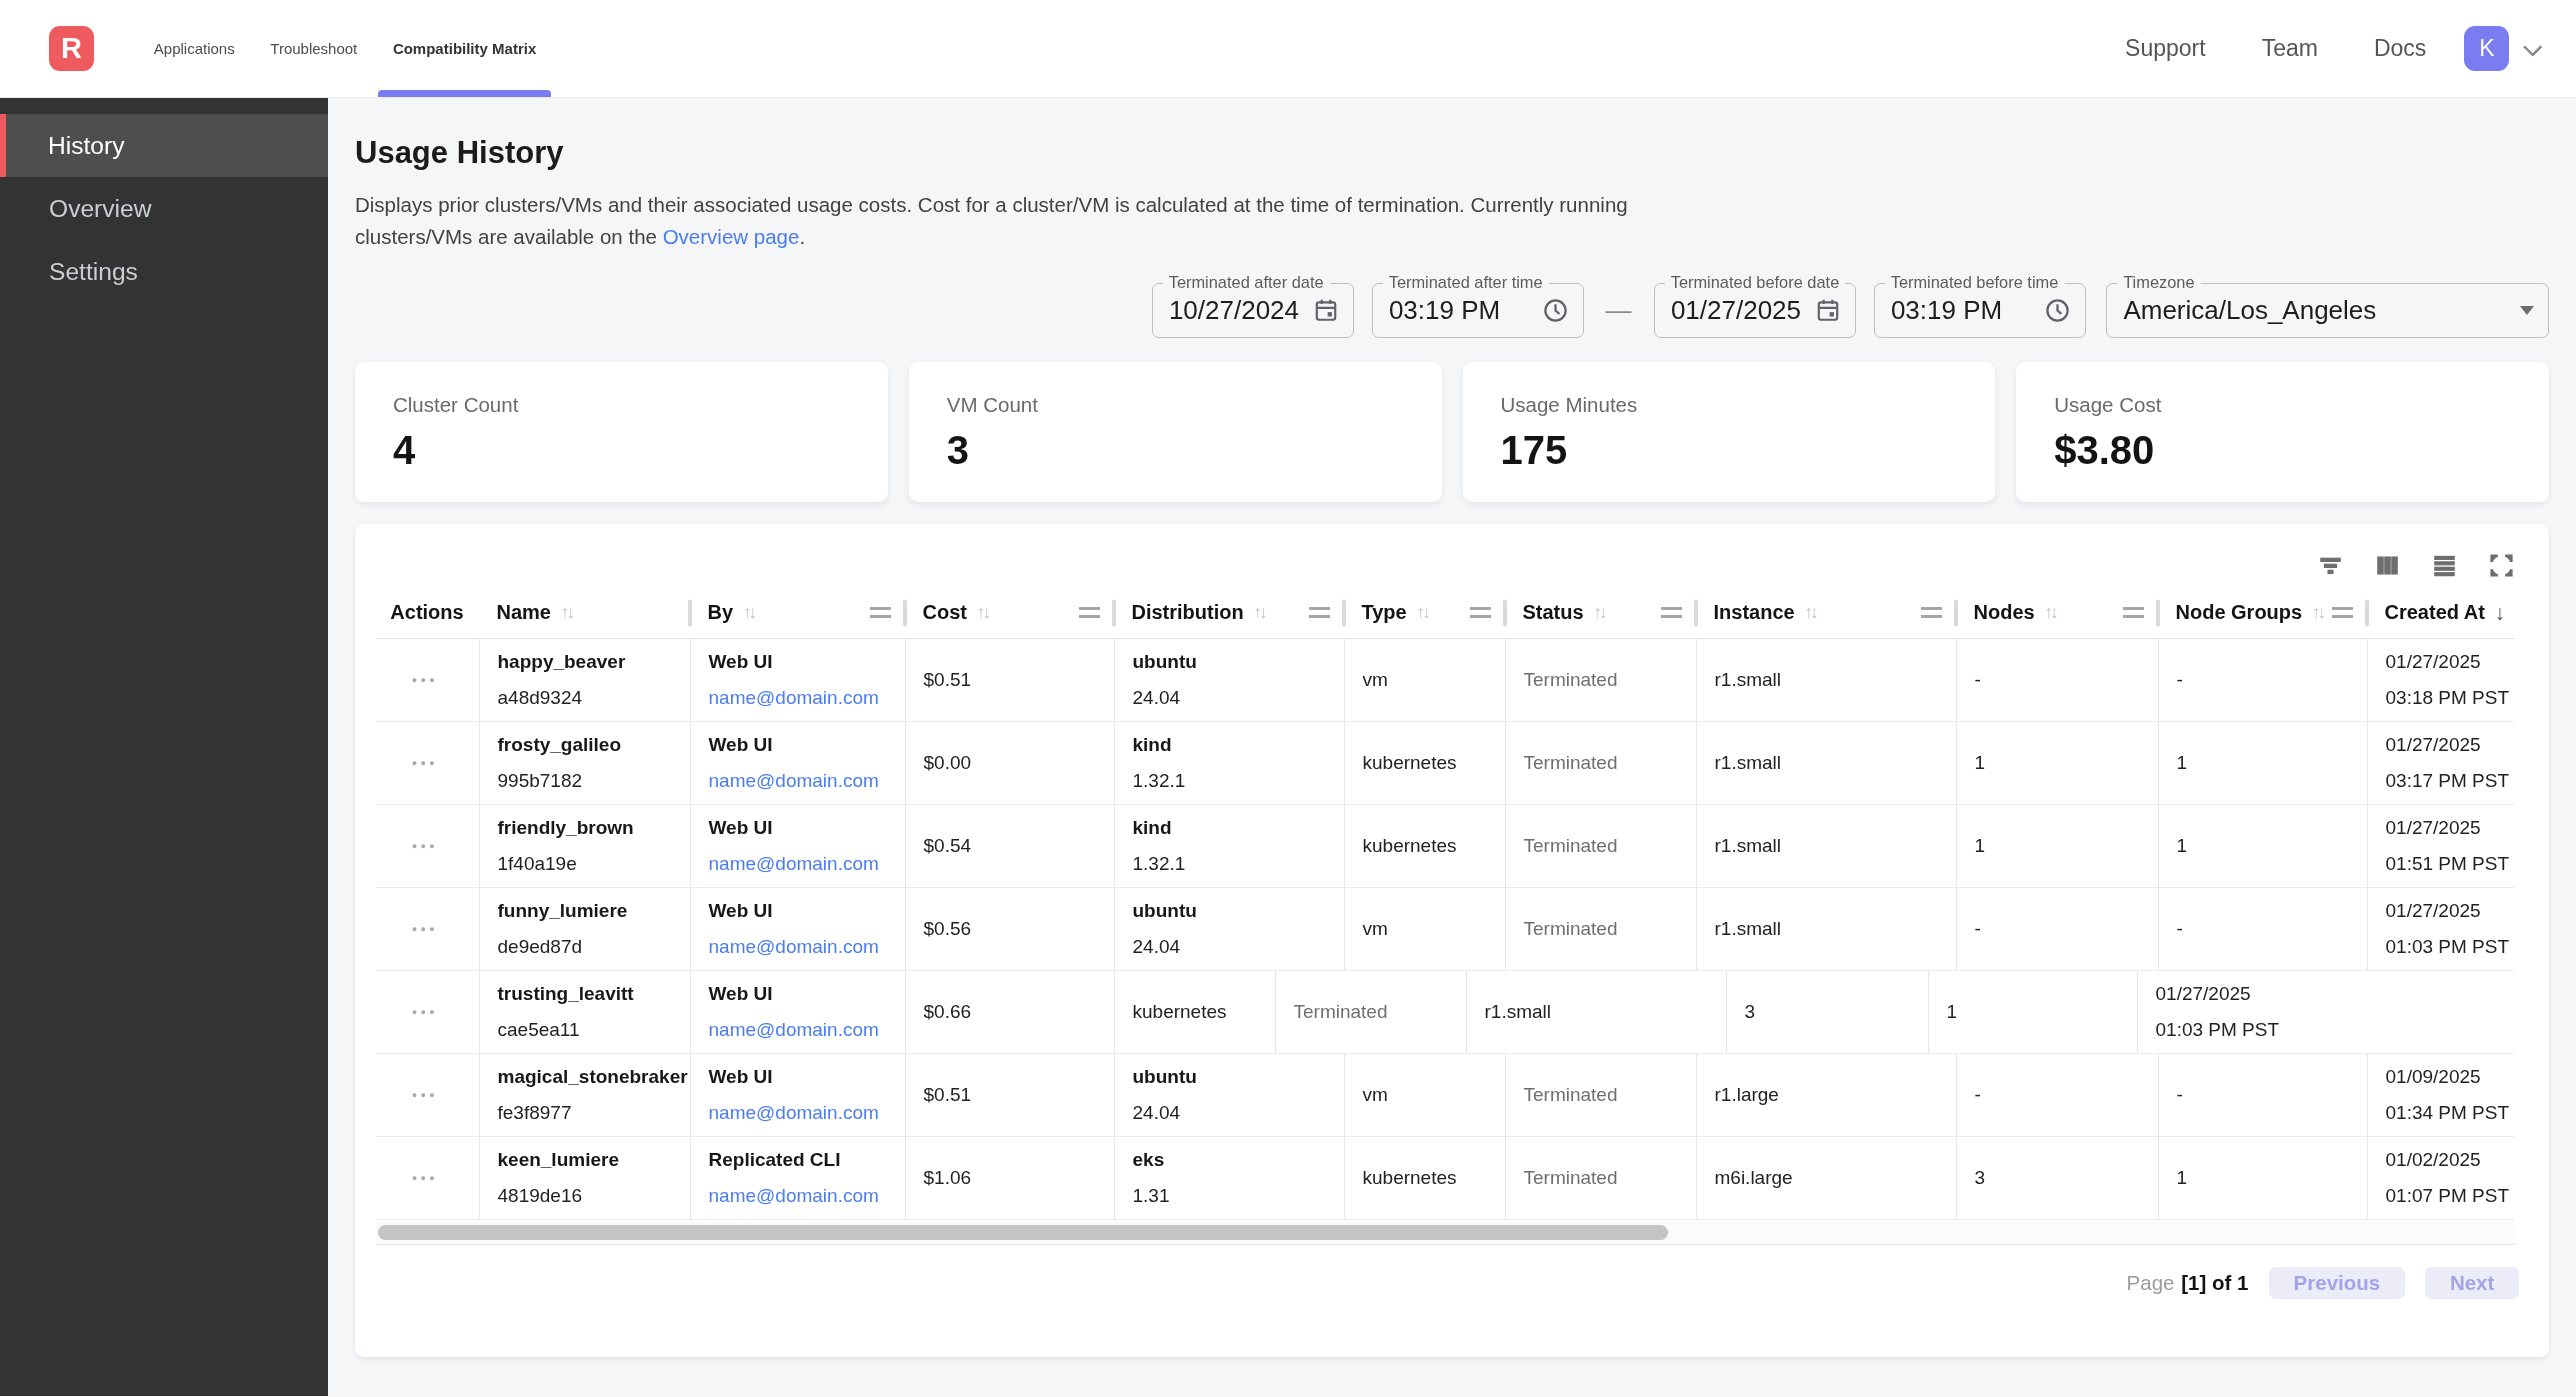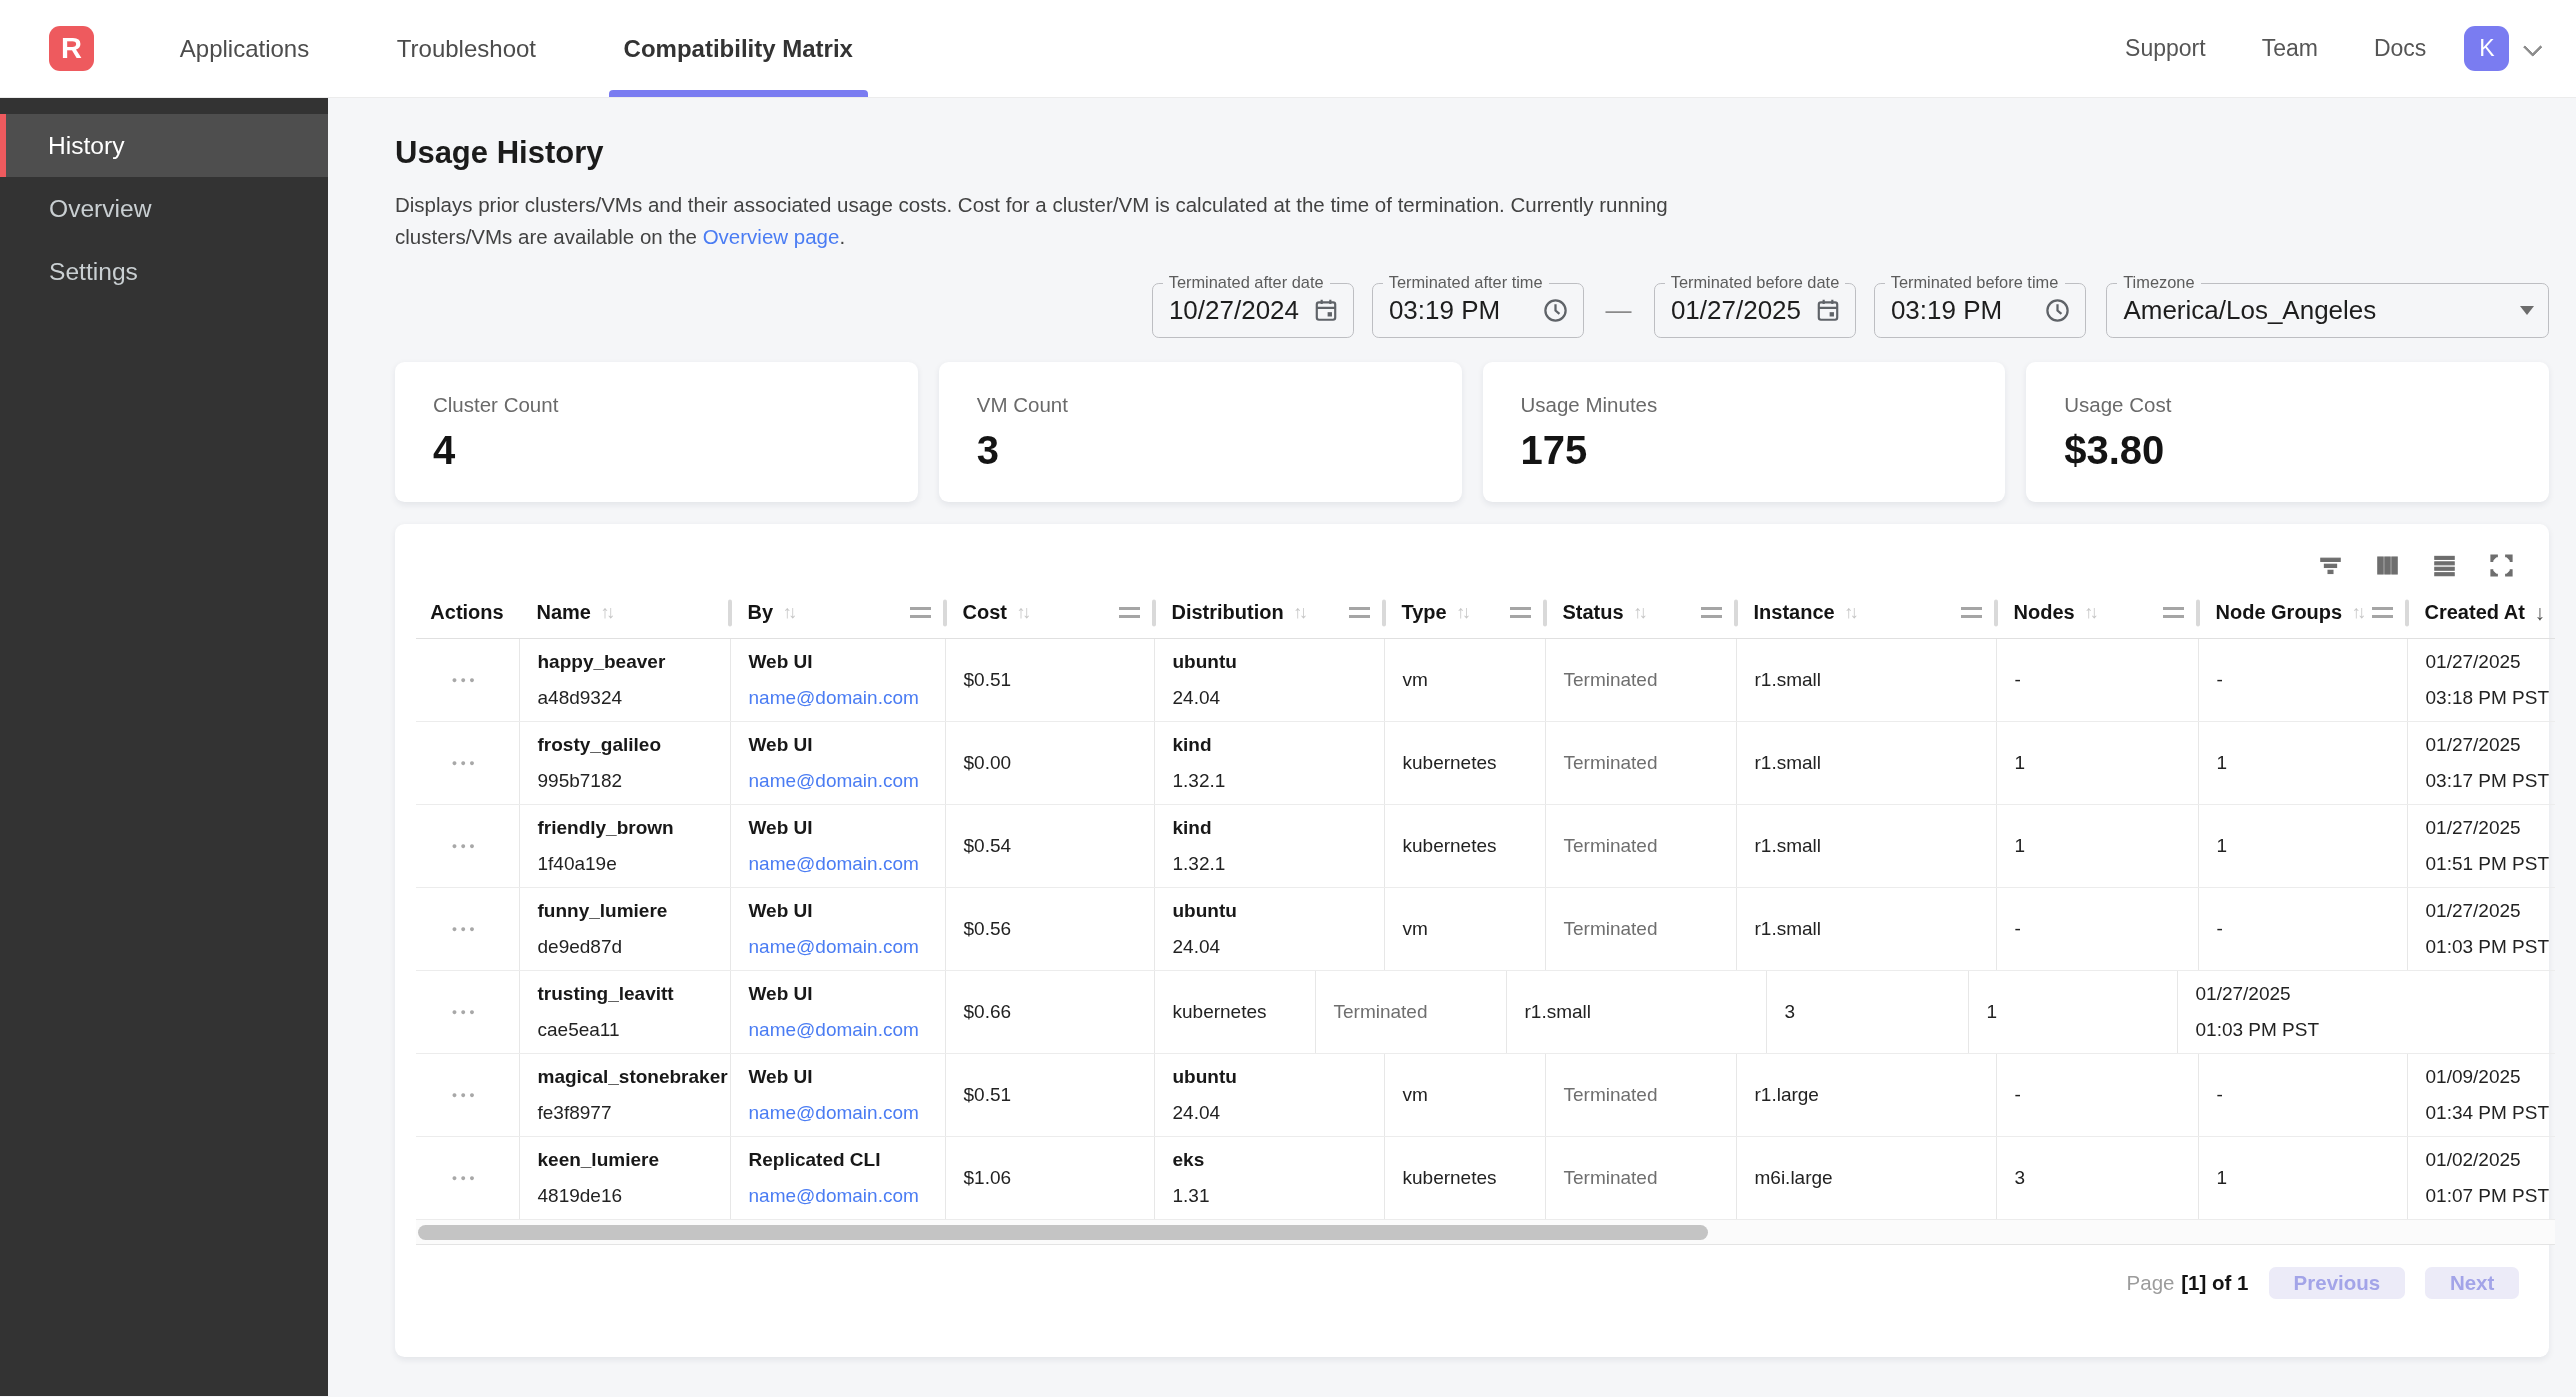--- a/index.html
+++ b/index.html
@@ -3,34 +3,34 @@
 <meta charset="utf-8">
 <style>
   * { margin:0; padding:0; box-sizing:border-box; }
   html,body { width:2576px; height:1397px; overflow:hidden; }
   body { font-family:"Liberation Sans", sans-serif; background:#f5f6f8; color:#222; }
 
   
   .topnav { height:98px; background:#fff; display:flex; align-items:center; border-bottom:0.7px solid #ececec; position:relative; z-index:5; }
   .logo { width:45px; height:45px; margin-left:49px; background:var(--accent-red,#ee5a5e); border-radius:11px; display:flex; align-items:center; justify-content:center; color:#fff; font-weight:bold; font-size:29px; }
   .nav-left { display:flex; align-items:stretch; height:100%; margin-left:42px; }
-  .nav-item { display:flex; align-items:center; padding:0 6.8px; margin:0 37px; font-size:24px; color:#4c4c4c; text-decoration:none; position:relative; cursor:pointer; }
+  .nav-item { display:flex; align-items:center; padding:0 6.8px; margin:0 11px; font-size:15px; color:#4c4c4c; text-decoration:none; position:relative; cursor:pointer; }
   .nav-item.active { font-weight:bold; color:#333; }
   .nav-item.active::after { content:""; position:absolute; left:-8.2px; right:-8.2px; bottom:0; height:6.8px; background:var(--accent-purple,#7a7cf1); border-radius:4.1px 4.1px 0 0; }
   .nav-right { margin-left:auto; display:flex; align-items:center; margin-right:38px; }
   .nav-link { font-size:23px; color:#555; text-decoration:none; margin-left:56px; cursor:pointer; }
   .avatar { width:45px; height:45px; border-radius:11px; background:var(--accent-purple,#7a7cf1); color:#fff; font-size:23px; display:flex; align-items:center; justify-content:center; margin-left:38px; }
   .chev { width:13.7px; height:13.7px; border-right:3.4px solid #8d8d8d; border-bottom:3.4px solid #8d8d8d; transform:rotate(45deg) translateY(-2.7px); margin-left:15px; border-radius:1.4px; }
 
   
   .shell { display:flex; height:1298px; }
   .sidebar { width:328px; background:#333333; padding-top:16.4px; flex:none; }
   .side-item { height:63px; display:flex; align-items:center; padding-left:49px; font-size:24.6px; color:#c9cfd2; cursor:pointer; }
   .side-item.active { background:#4e4e4e; color:#fff; border-left:6.8px solid var(--accent-red,#ee5a5e); padding-left:42px; }
-  .main { flex:1; padding:0 27px; overflow:hidden;margin-left:40px; }
+  .main { flex:1; padding:0 27px; overflow:hidden; }
 
   
   .page-title { font-size:31px; font-weight:bold; color:#1b1b1b; margin-top:37px; }
   .page-desc { font-size:20.5px; color:#424242; line-height:1.55; margin-top:18px; max-width:1292px; }
   .page-desc a { color:var(--link-blue,#4a7cf3); text-decoration:none; cursor:pointer; }
 
   
   .filters { display:flex; align-items:center; justify-content:flex-end; margin-top:30px; }
   .field { position:relative; height:55px; border:1.4px solid #bdbec2; border-radius:6.8px; display:flex; align-items:center; padding:0 13.7px 0 16.4px; }
   .field + .field { margin-left:18px; }

